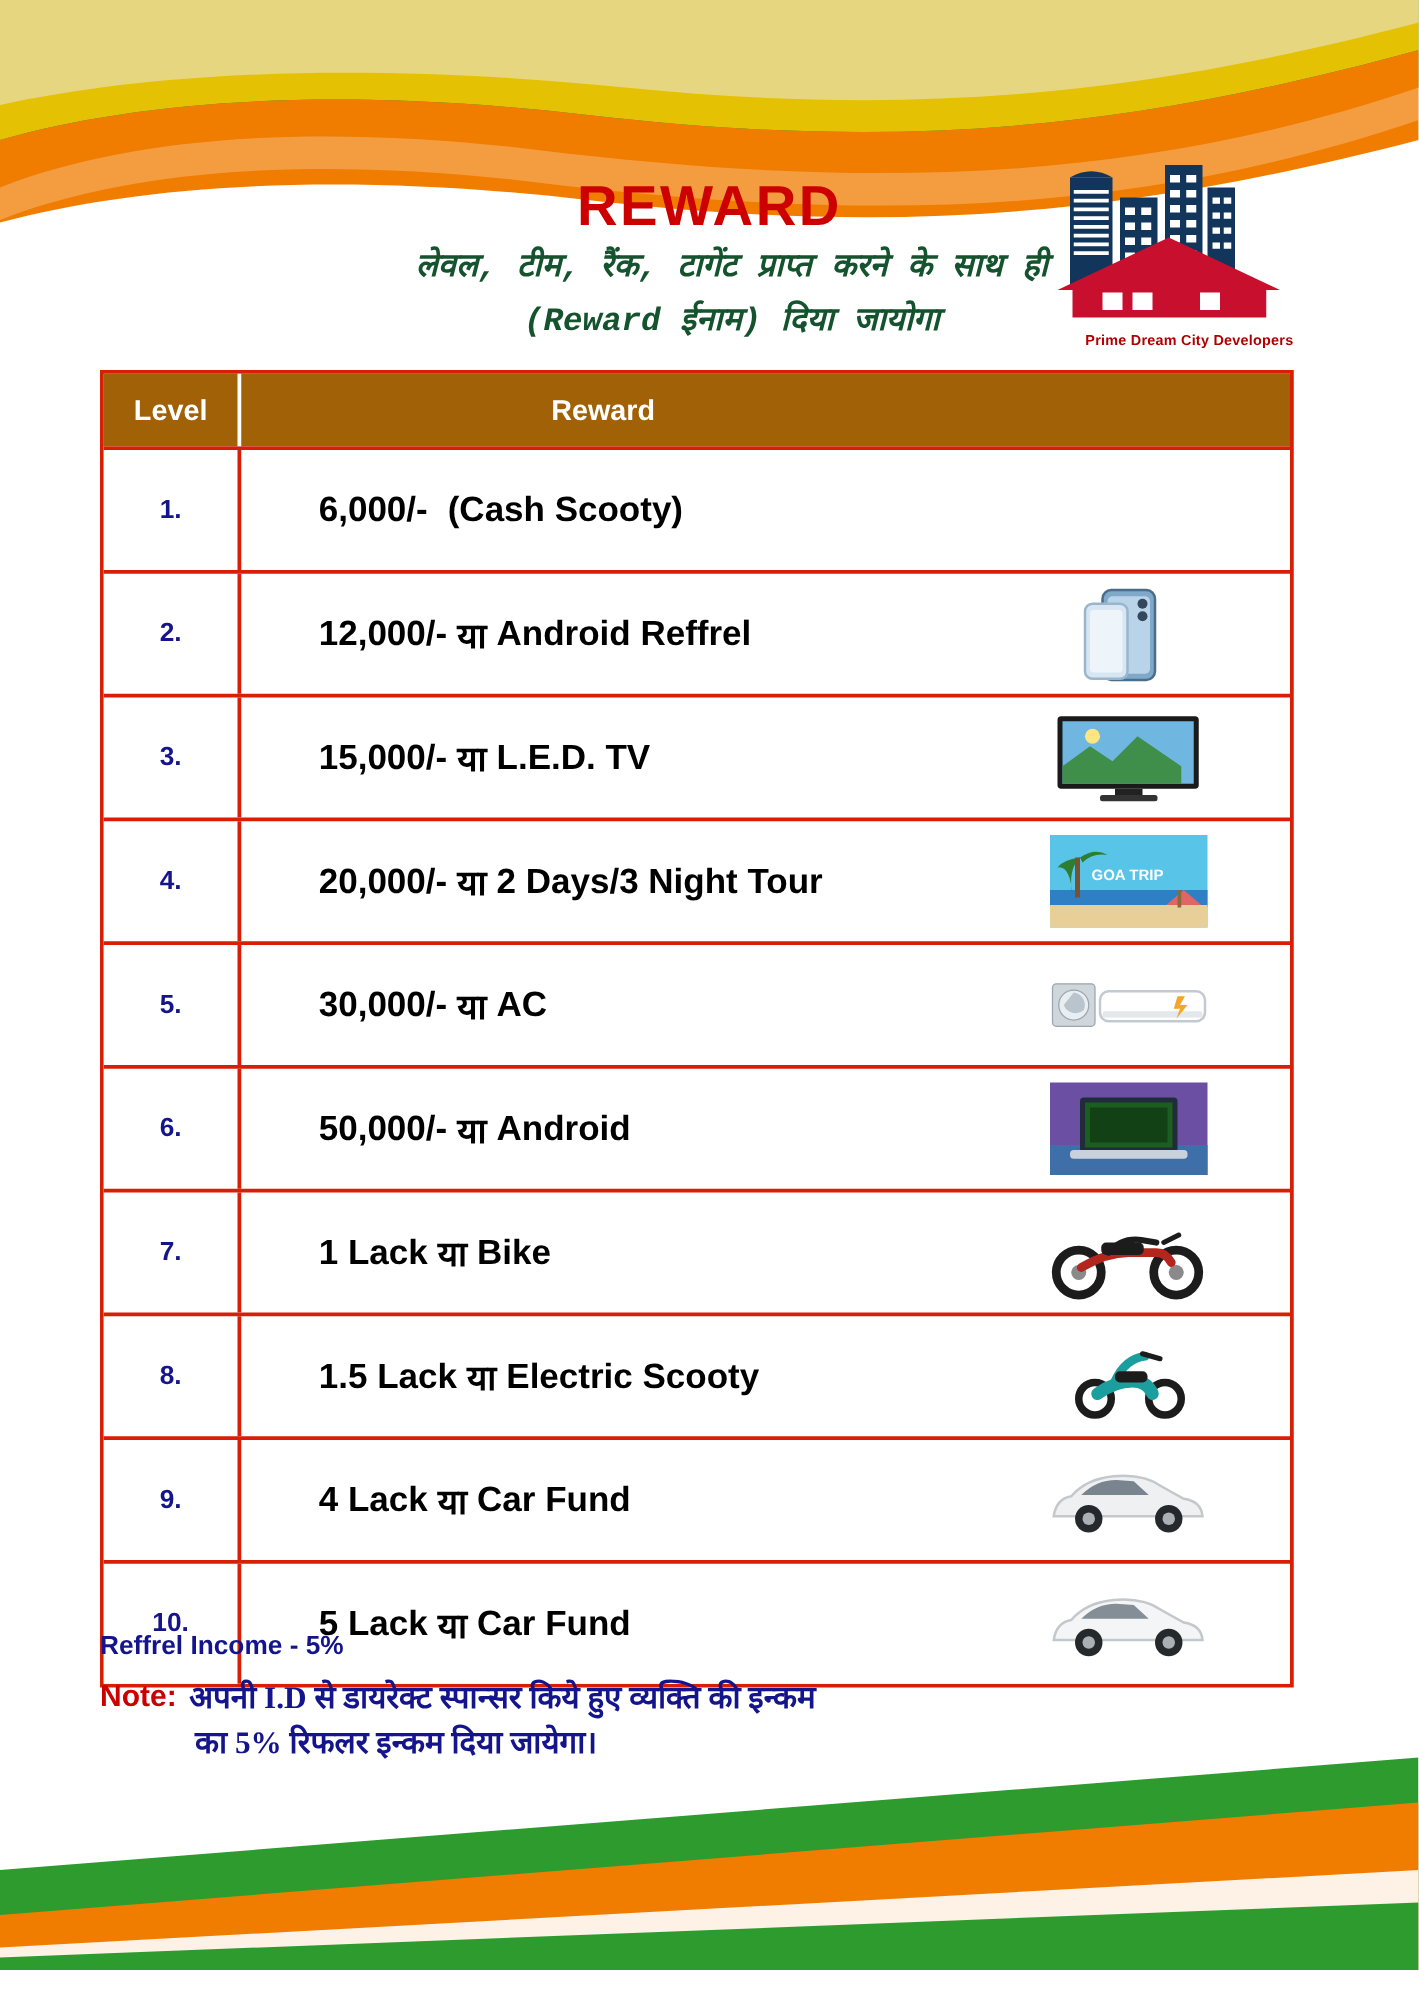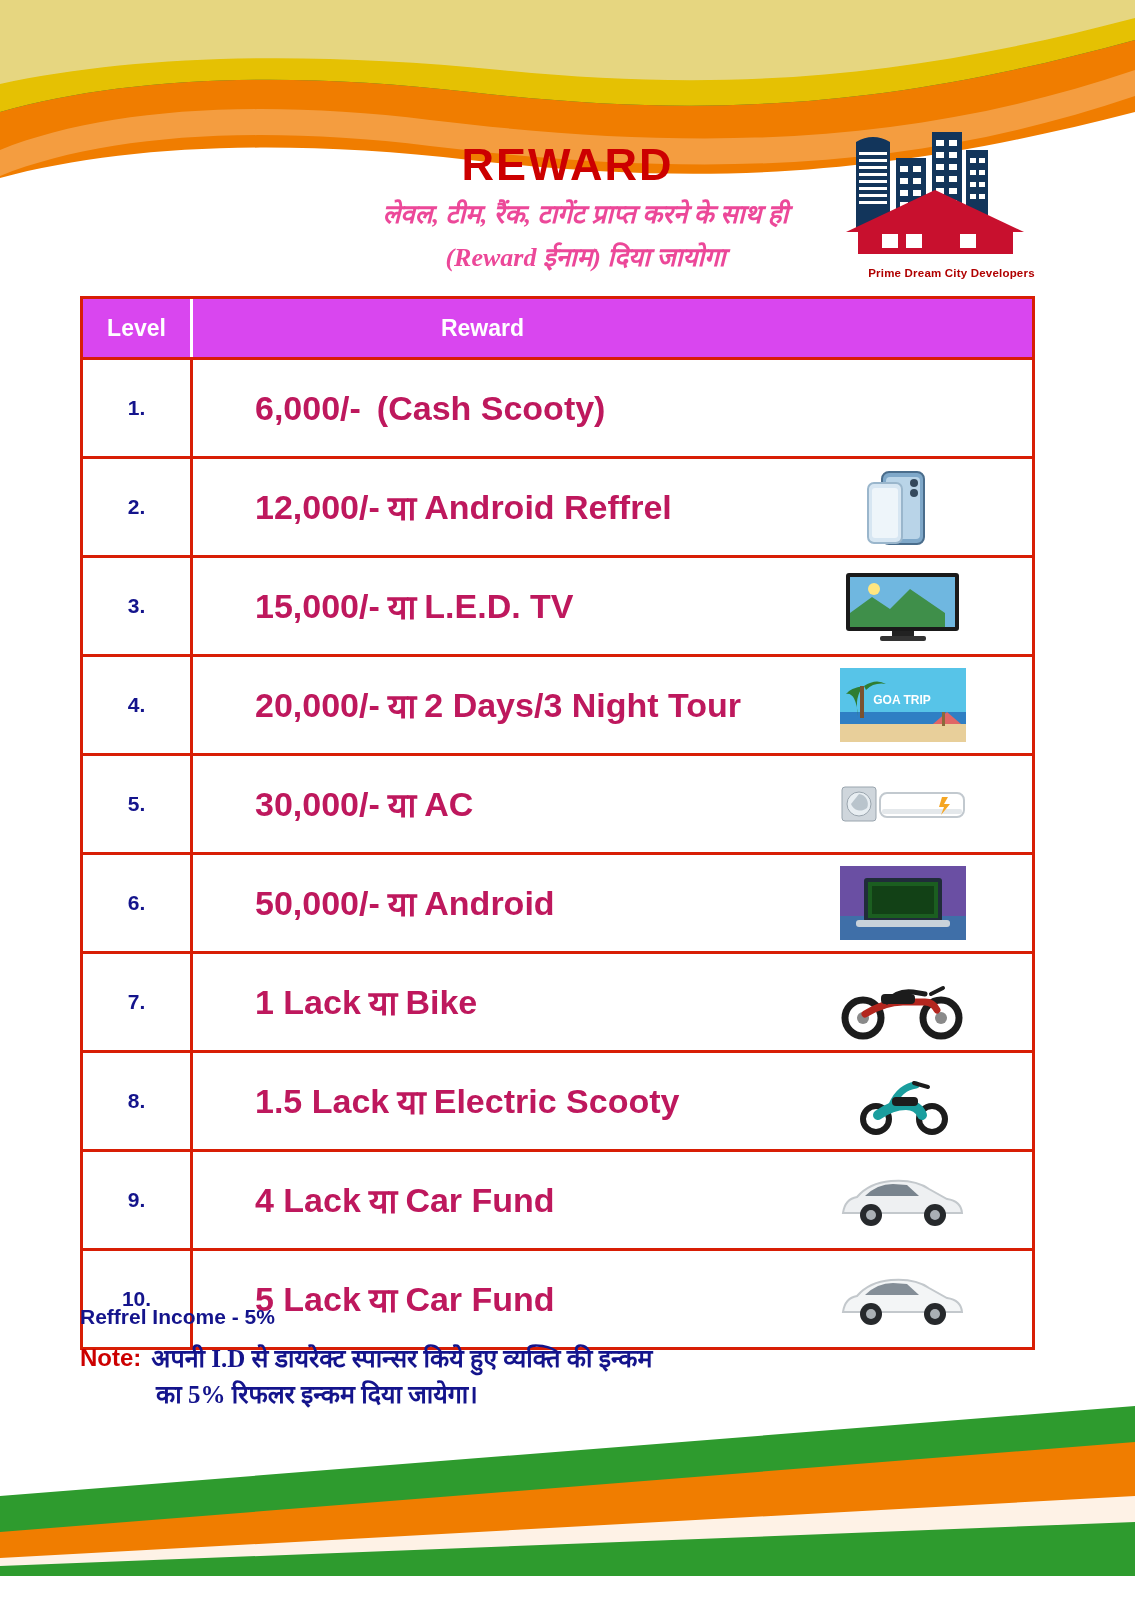--- a/index.html
+++ b/index.html
@@ -45,26 +45,26 @@
   .title {
     font-size: 45px;
     font-weight: bold;
     color: #cc0000;
     letter-spacing: 2px;
     margin: 0;
     line-height: 1.1;
   }
   .subtitle {
     font-size: 26px;
-    color: #ec4899;
+    color: #14532d;
     font-weight: bold;
     font-style: italic;
     line-height: 1.45;
     margin-top: 6px;
-    font-family: Liberation Serif, serif;
+    font-family: Liberation Mono, monospace;
     padding-left: 36px;
   }
 
   
   .logo {
     position: absolute;
     top: 128px;
     left: 838px;
     width: 195px;
     height: 155px;
@@ -85,21 +85,21 @@
   .table-wrap {
     position: absolute;
     top: 296px;
     left: 80px;
     width: 955px;
     border: 3px solid #d81e05;
     box-sizing: border-box;
   }
   .thead {
     display: flex;
-    background: #d946ef;
+    background: #a16207;
     color: #ffffff;
     height: 58px;
   }
   .th-level {
     width: 110px;
     min-width: 110px;
     display: flex;
     align-items: center;
     justify-content: center;
     font-size: 23px;
@@ -138,23 +138,23 @@
   }
   .cell-reward {
     flex: 1;
     display: flex;
     align-items: center;
     box-sizing: border-box;
     padding-left: 62px;
     position: relative;
   }
   .reward-text {
-    font-size: 34px;
-    font-weight: bold;
-    color: #be185d;
+    font-size: 28px;
+    font-weight: bold;
+    color: #000000;
     white-space: nowrap;
   }
   .thumb {
     position: absolute;
     right: 62px;
     top: 50%;
     transform: translateY(-50%);
     width: 135px;
     height: 76px;
     display: flex;

